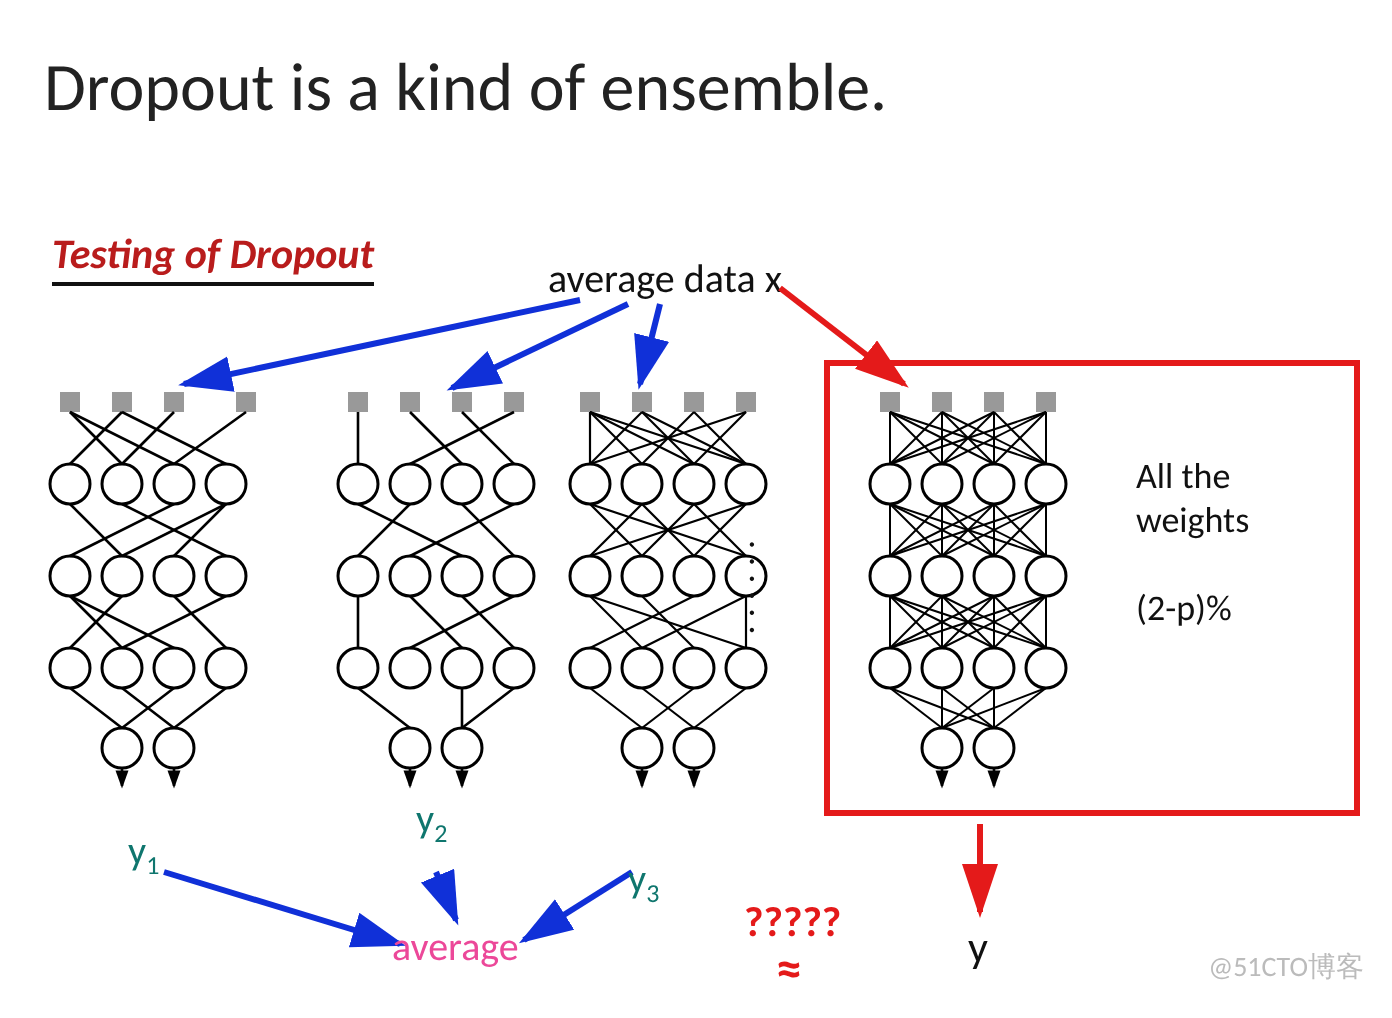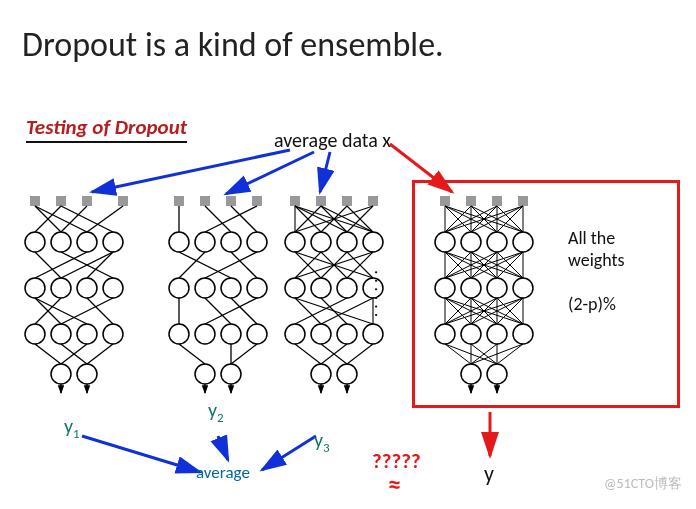--- a/index.html
+++ b/index.html
@@ -7,21 +7,21 @@
   .title { position: absolute; top: 24px; left: 22px; font-size: 34px; color: #222; font-weight: 400; }
   .subtitle { position: absolute; top: 114px; left: 26px; font-size: 21px; font-weight: 700; font-style: italic; color: #b91c1c; }
   .subtitle::after { content: ""; position: absolute; left: 0; bottom: -3px; width: 100%; height: 2px; background: #111; }
   .test-label { position: absolute; top: 128px; left: 274px; font-size: 20px; color: #111; }
   .net { position: absolute; }
   .net svg { display: block; overflow: visible; }
   .redbox { position: absolute; border: 3px solid #e41a1a; }
   .side-text { position: absolute; top: 228px; left: 568px; font-size: 18px; line-height: 1.22; color: #111; width: 120px; }
   .ylabel { position: absolute; font-size: 20px; color: #0f766e; }
   .ylabel sub { font-size: 13px; vertical-align: sub; }
-  .avg { position: absolute; font-size: 17px; color: #0369a1; }
+  .avg { position: absolute; font-size: 20px; color: #ec4899; }
   .q { position: absolute; font-size: 21px; color: #e41a1a; font-weight: 600; }
   .approx { position: absolute; font-size: 26px; color: #e41a1a; font-weight: 700; }
   .y-final { position: absolute; font-size: 22px; color: #111; }
   .dots { position: absolute; font-size: 18px; letter-spacing: 4px; color: #111; transform: rotate(90deg); transform-origin: left top; }
   .watermark { position: absolute; right: 14px; bottom: 16px; font-size: 14px; color: #bbb; }
 </style>
 </head>
 <body>
 
 <div class="title">Dropout is a kind of ensemble.</div>

